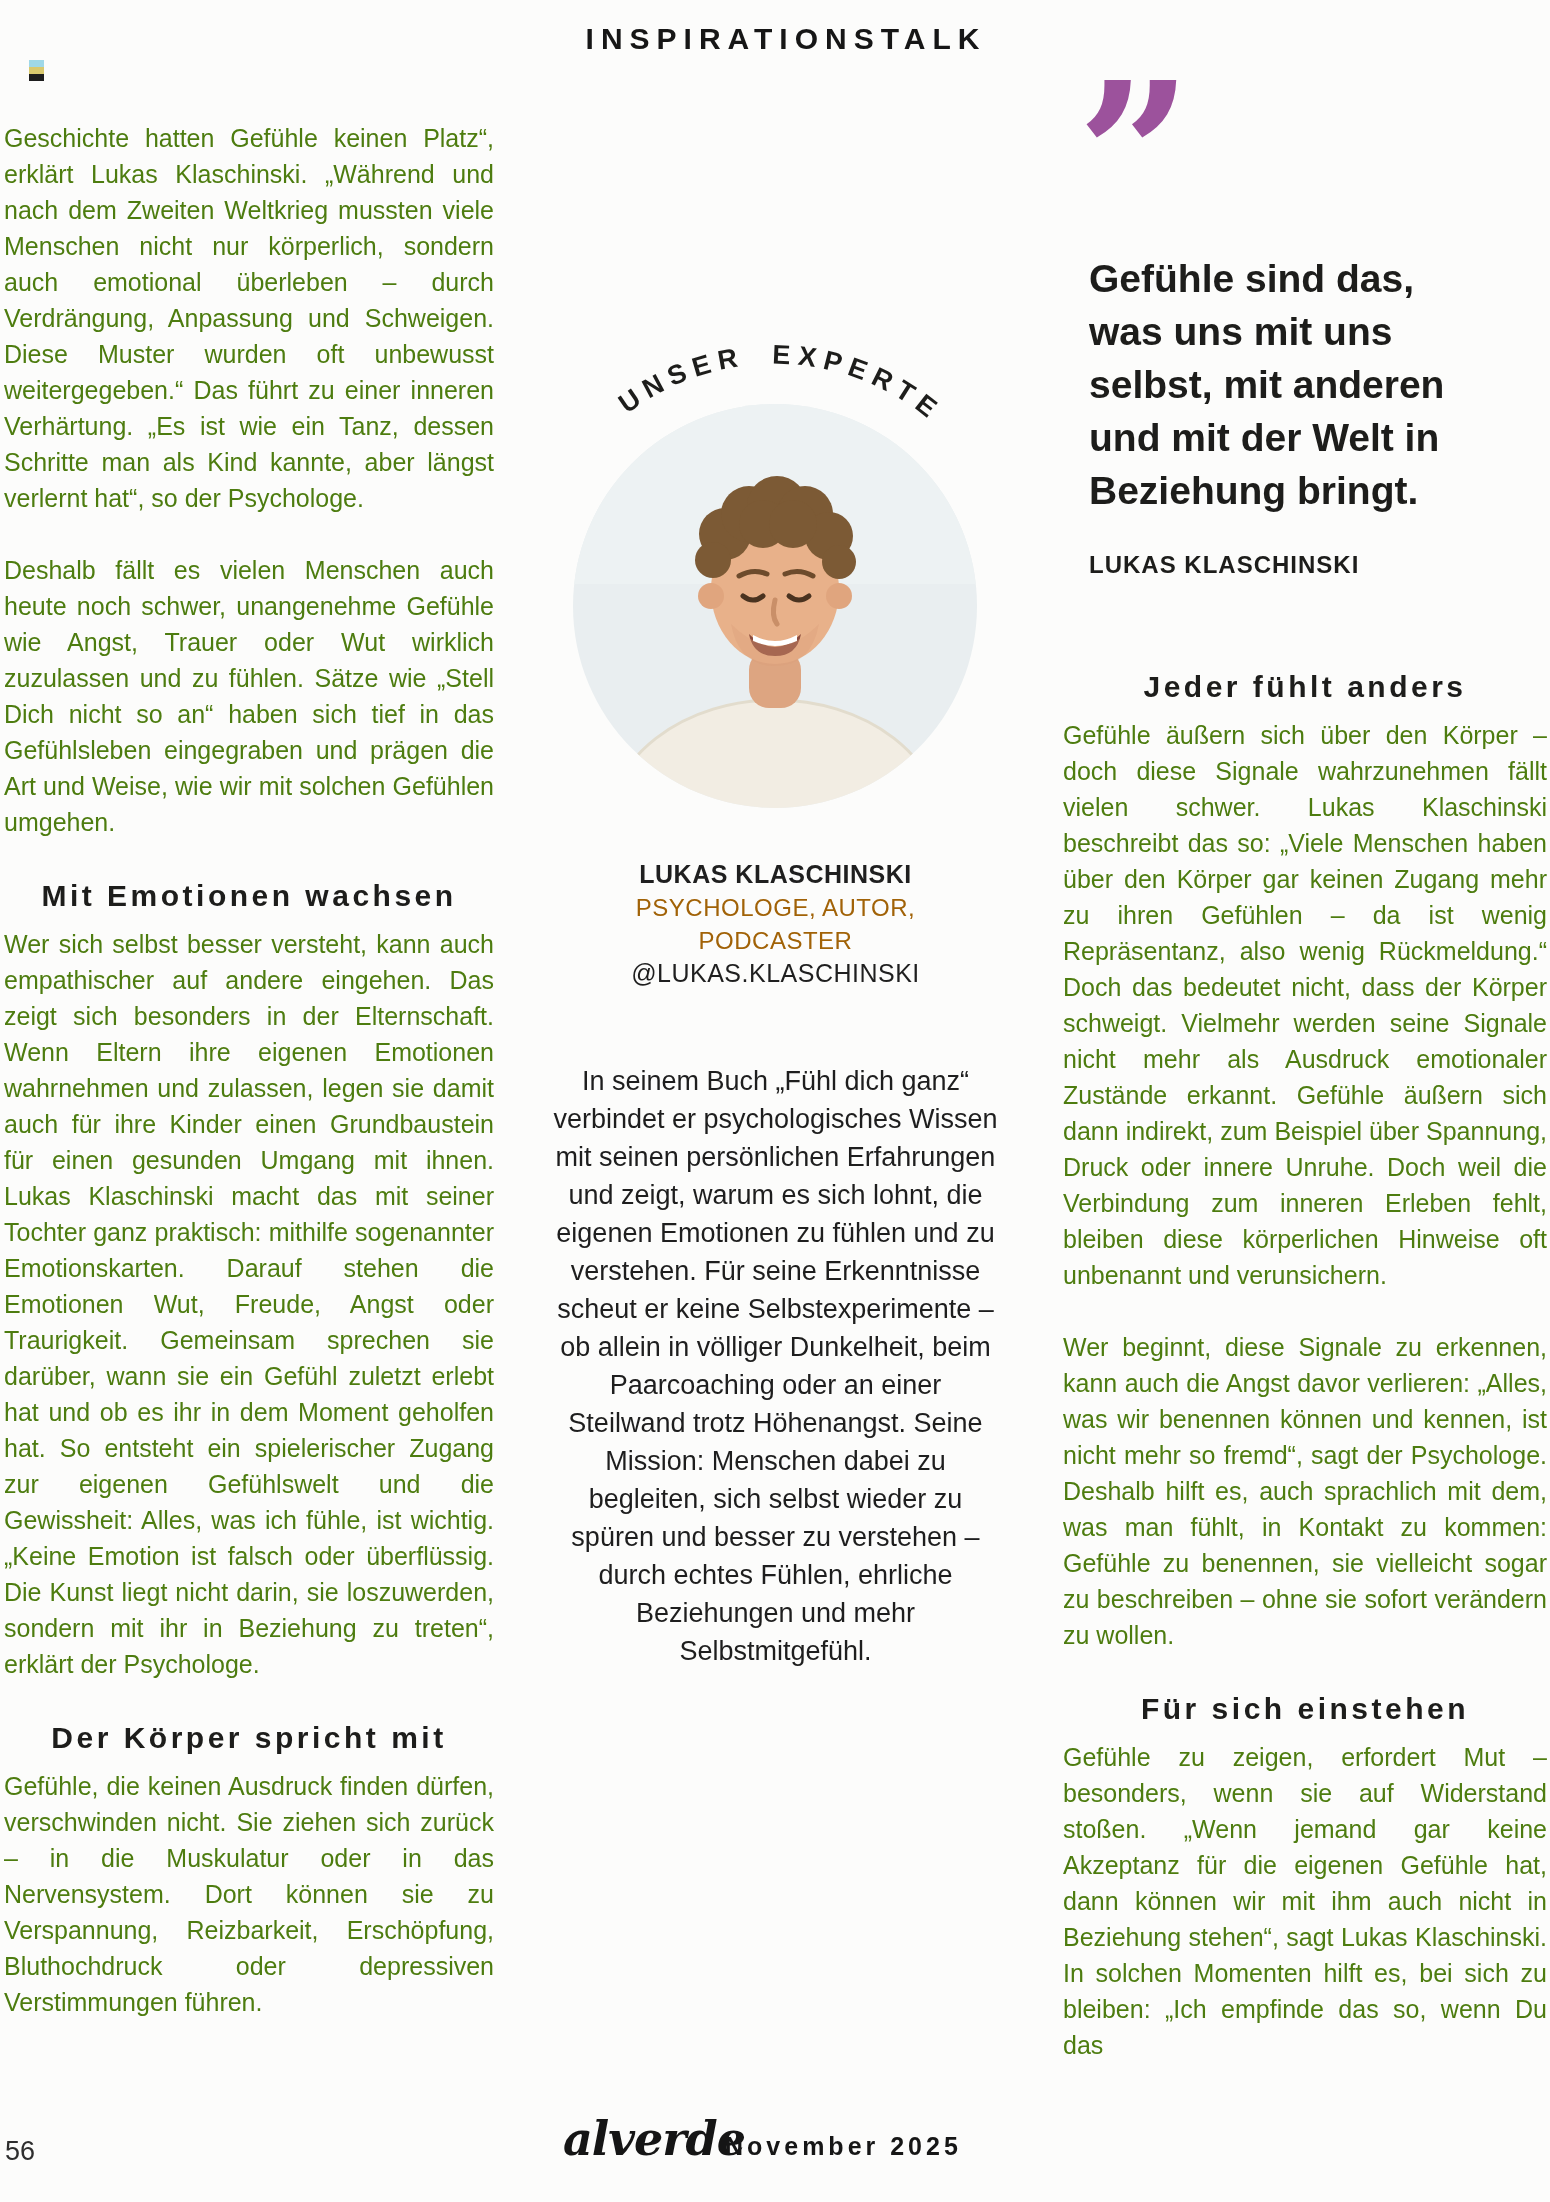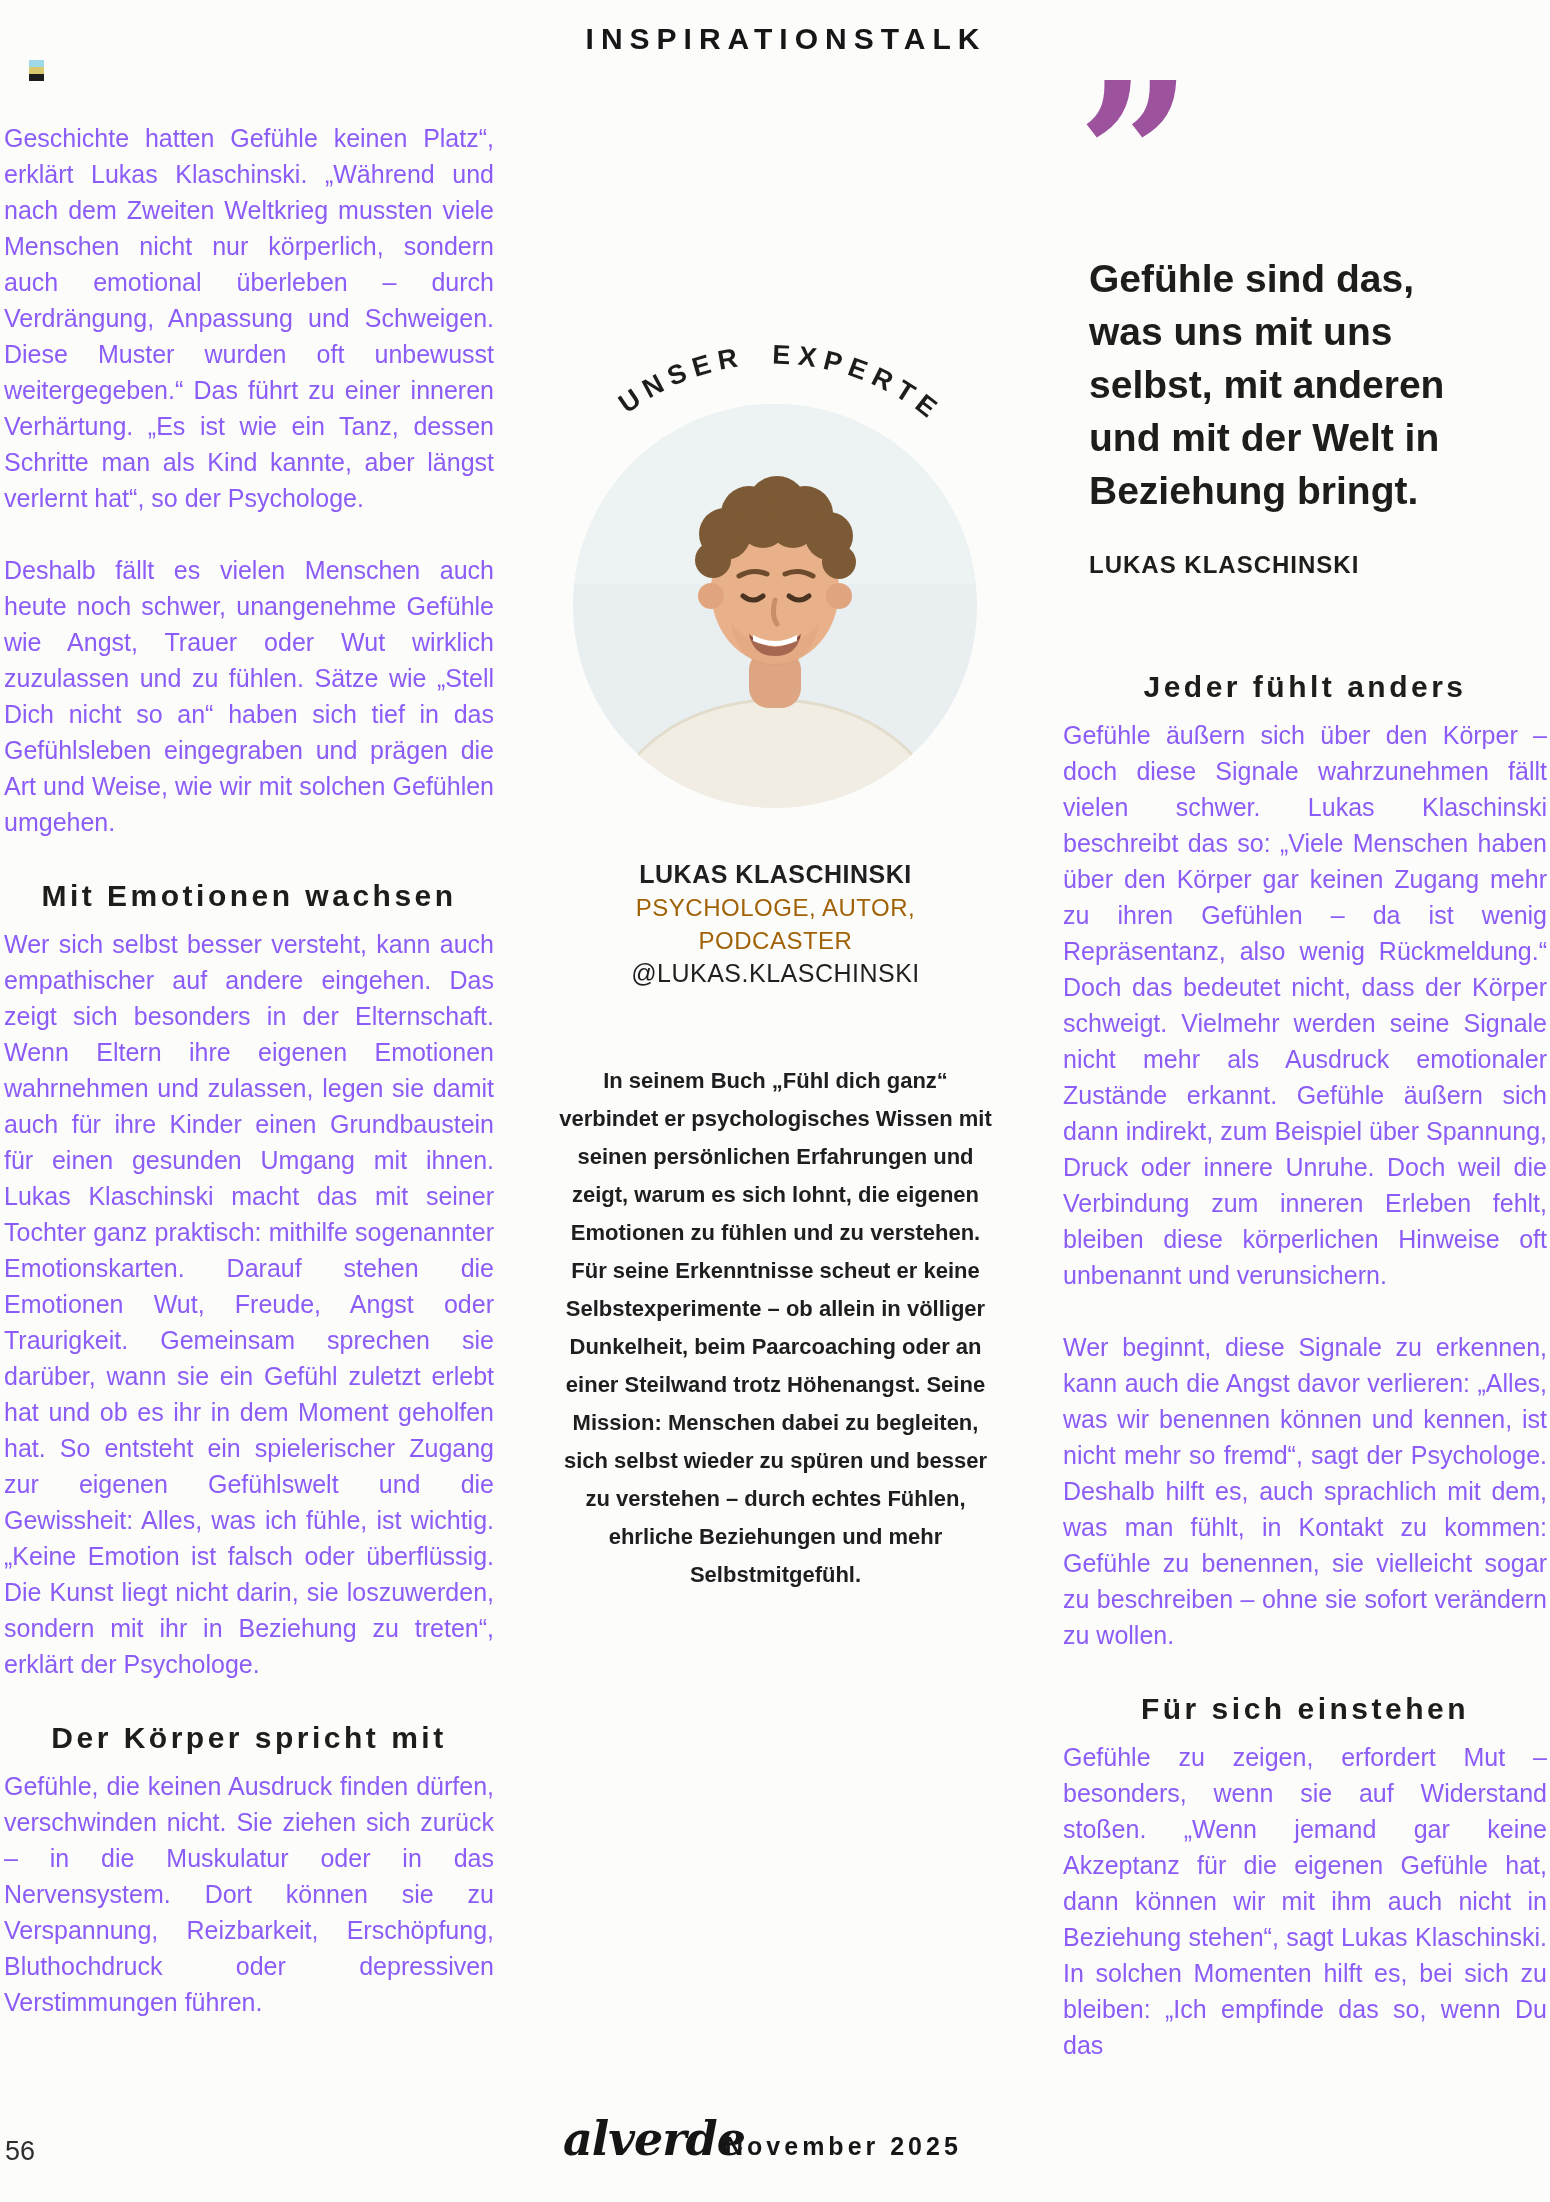--- a/index.html
+++ b/index.html
@@ -29,40 +29,40 @@
   
   .col{position:absolute;}
   .col-left{left:4px;top:120px;width:490px;}
   .col-mid{left:553px;top:338px;width:445px;}
   .col-right{left:1063px;top:86px;width:484px;}
 
   .body-text{
     font-size:25px;line-height:36px;
     text-align:justify;
     margin:0 0 36px 0;
-    color:#8b5cf6;
+    color:#4d7c0f;
   }
   .sec-heading{
     font-size:30px;line-height:40px;
     font-weight:700;letter-spacing:3.5px;
     color:#1d1d1b;text-align:center;
     margin:6px 0 10px 0;
   }
   .col-left .sec-heading{margin-top:10px;}
 
   
   .expert-figure{display:block;margin:0 auto;}
   .expert-caption{margin-top:40px;text-align:center;line-height:33px;}
   .expert-name{font-size:25px;font-weight:700;color:#1f1f1f;letter-spacing:0.5px;}
   .expert-role{font-size:24px;color:#a16207;letter-spacing:0.5px;}
   .expert-handle{font-size:25px;font-weight:400;color:#1f1f1f;letter-spacing:0.5px;}
   .book-text{
     margin-top:72px;
-    font-size:22px;line-height:38px;
-    font-weight:700;color:#1e1e1e;
+    font-size:27px;line-height:38px;
+    font-weight:400;color:#1e1e1e;
     text-align:center;
   }
 
   
   .quote-mark{
     font-family:"DejaVu Serif","Liberation Serif",serif;
     font-weight:700;
     font-size:200px;line-height:140px;
     padding-left:14px;
     letter-spacing:-10px;

